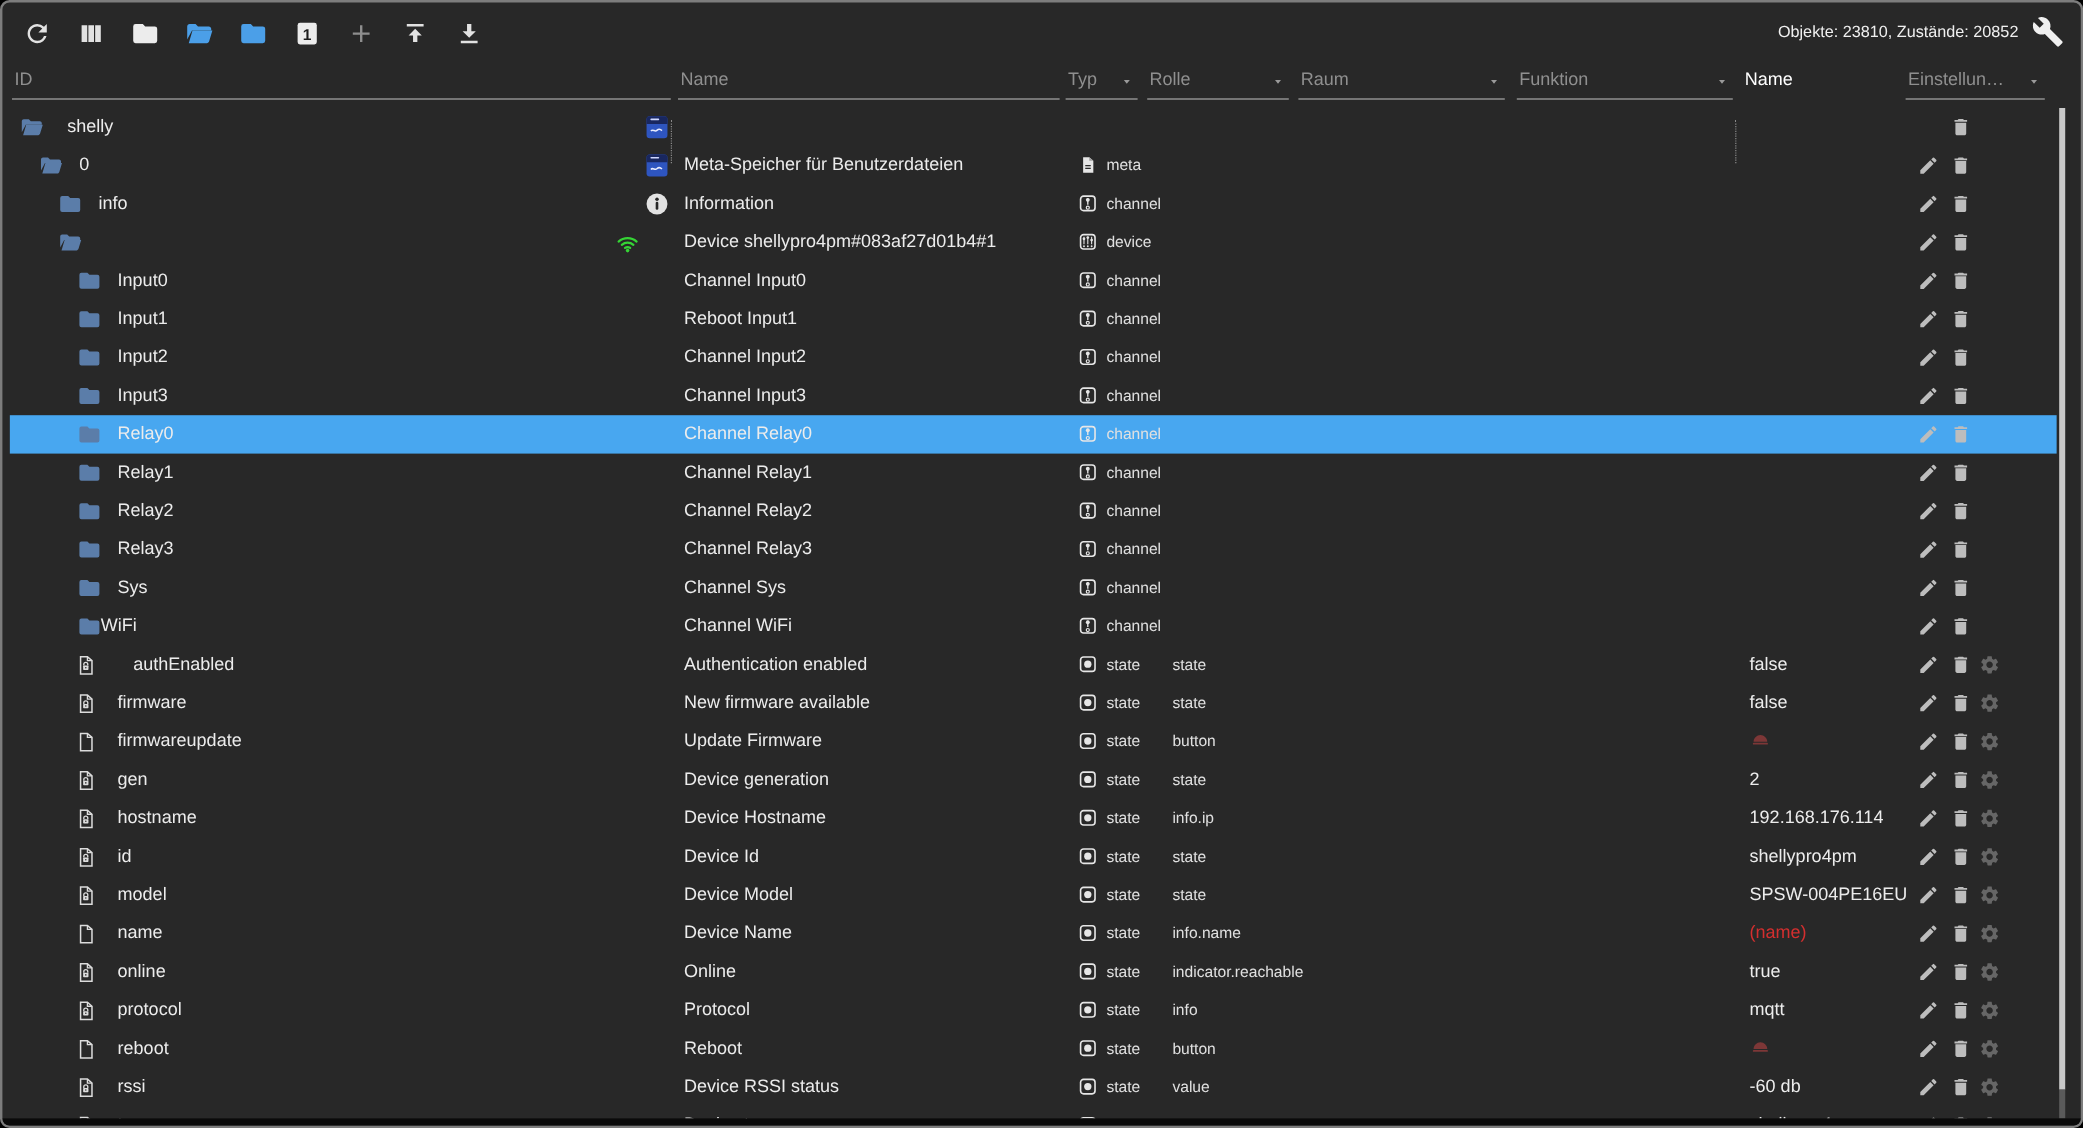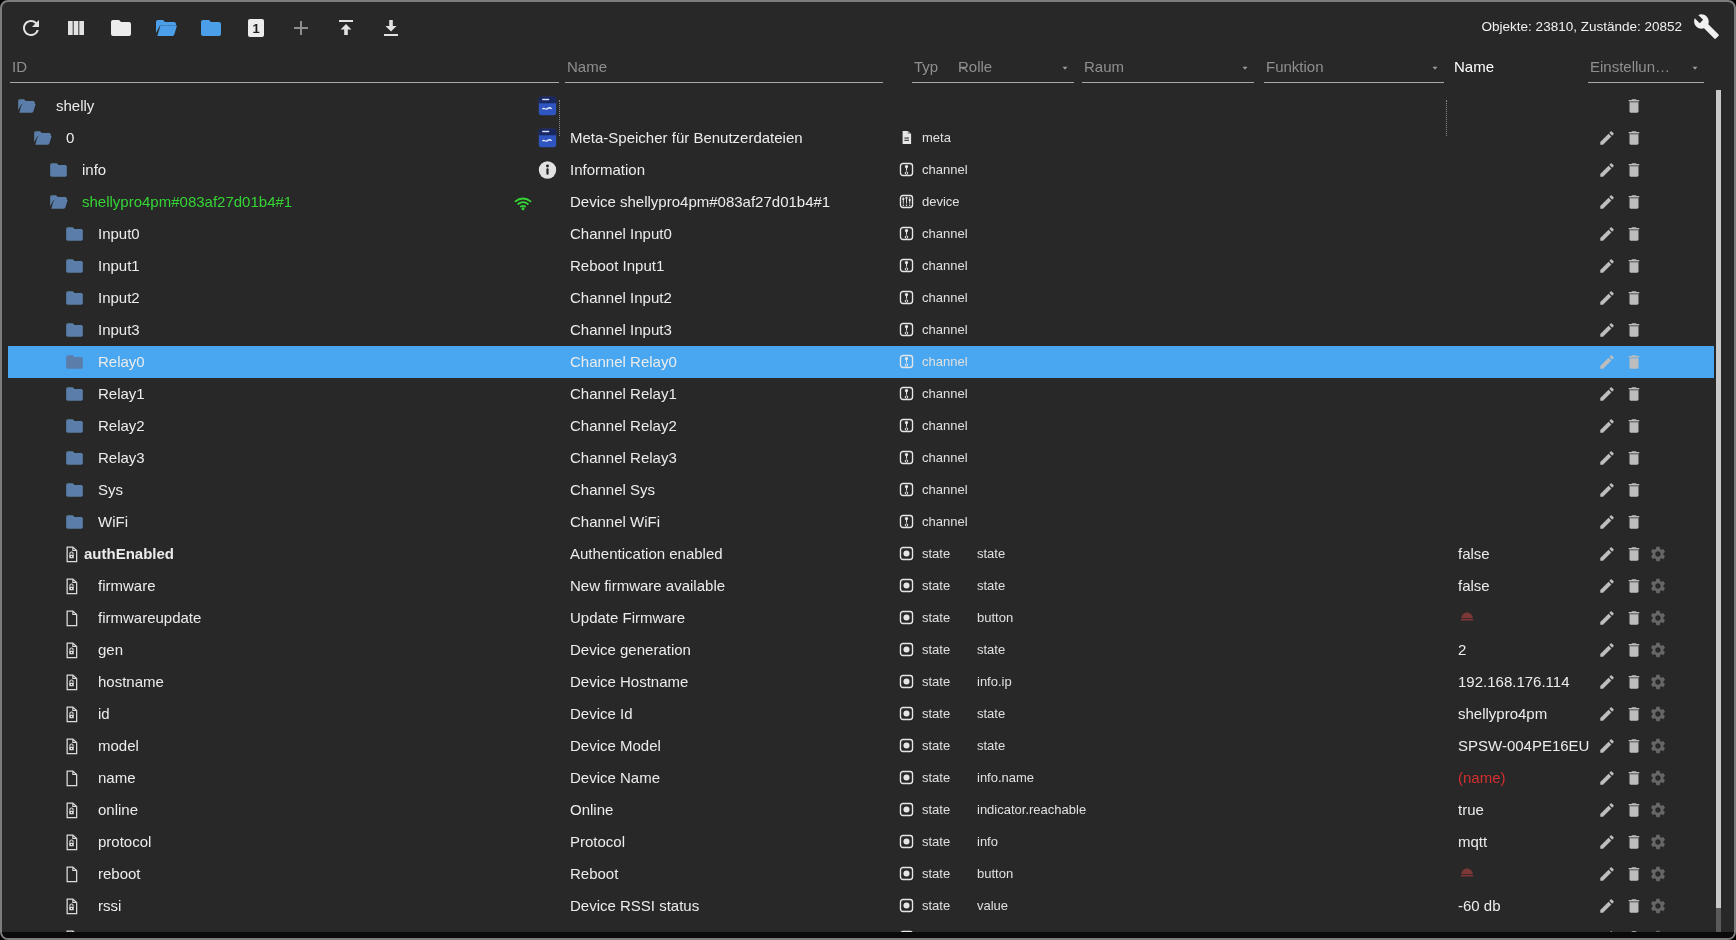--- a/index.html
+++ b/index.html
@@ -17,21 +17,21 @@
   .wrench svg{width:27px;height:27px;}
   
   .hdr{position:absolute;top:48px;left:0;right:0;height:34px;font-size:15px;color:#8f8f8f;}
   .hcell{position:absolute;top:0;height:33px;line-height:33px;border-bottom:1px solid #a9a9a9;
     padding-left:2px;white-space:nowrap;overflow:hidden;cursor:text;}
   .hcell.nounder{border-bottom:none;color:#fff;cursor:default;}
   .hcell .caret{position:absolute;right:3px;top:12px;width:12px;height:12px;}
   .hcell .caret svg{width:12px;height:12px;display:block;}
   .col-id{left:8px;width:549px;}
   .col-name{left:563px;width:318px;}
-  .col-typ{left:886px;width:60px;cursor:pointer;margin-left:24px;}
+  .col-typ{left:886px;width:60px;cursor:pointer;}
   .col-rolle{left:954px;width:118px;cursor:pointer;}
   .col-raum{left:1080px;width:172px;cursor:pointer;}
   .col-funktion{left:1262px;width:180px;cursor:pointer;}
   .col-wert{left:1450px;width:120px;}
   .col-einst{left:1586px;width:116px;cursor:pointer;}
   .vsep{position:absolute;top:50px;height:36px;width:0;border-left:1px dotted #8a8a8a;}
   .vsep.s1{left:557px;} .vsep.s2{left:1444px;}
   
   .grid{position:absolute;left:6px;top:88px;width:1706px;height:842px;overflow:hidden;}
   .row{position:relative;width:100%;height:32px;font-size:15px;color:#ececec;cursor:pointer;}
@@ -231,21 +231,20 @@
           </svg>
         </div>
       </div>
       <div class="row">
         <div class="tree-icon" style="left: 38px;">
           <svg viewBox="0 0 24 24" xmlns="http://www.w3.org/2000/svg" style="width: 25px; height: 20px;">
             <path fill="#5b7da9" d="M2 6c0-1.1.9-2 2-2h5l2 2h9c1.1 0 2 .9 2 2v1.5H6L2 17V6z"></path>
             <path fill="#5b7da9" d="M6.4 9.5H23l-2.7 8.9c-.25.85-1.03 1.6-1.92 1.6H3.3l3.1-10.5z"></path>
           </svg>
         </div>
-        <div class="cell id-label id-green" style="left: 74px;">shellypro4pm#083af27d01b4#1</div>
         <div class="name-icon" style="left: 505px; top: 7px;"><svg viewBox="0 0 24 24" xmlns="http://www.w3.org/2000/svg" style="width: 20px; height: 20px;">
             <path fill="none" stroke="#35d435" stroke-width="2.2" stroke-linecap="round" d="M3 10a13.5 13.5 0 0 1 18 0"></path>
             <path fill="none" stroke="#35d435" stroke-width="2.2" stroke-linecap="round" d="M6.2 13.2a9 9 0 0 1 11.6 0"></path>
             <path fill="none" stroke="#35d435" stroke-width="2.2" stroke-linecap="round" d="M9.4 16.3a4.6 4.6 0 0 1 5.2 0"></path>
             <circle cx="12" cy="19" r="1.8" fill="#35d435"></circle>
           </svg></div>
         <div class="cell" style="left: 562px;">Device shellypro4pm#083af27d01b4#1</div>
         <div class="type-icon" style="left: 890px;"><svg viewBox="0 0 24 24" xmlns="http://www.w3.org/2000/svg" style="width: 17px; height: 17px;">
             <rect x="3.5" y="3.5" width="17" height="17" rx="3.5" fill="none" stroke="#e6e6e6" stroke-width="1.9"></rect>
             <line x1="7.5" y1="6" x2="7.5" y2="15" stroke="#e6e6e6" stroke-width="1.3"></line>
@@ -503,21 +502,21 @@
             <path fill="#bdbdbd" d="M6 19c0 1.1.9 2 2 2h8c1.1 0 2-.9 2-2V7H6v12zM19 4h-3.5l-1-1h-5l-1 1H5v2h14V4z"></path>
           </svg>
         </div>
       </div>
       <div class="row">
         <div class="tree-icon" style="left: 54px;">
           <svg viewBox="0 0 24 24" xmlns="http://www.w3.org/2000/svg" style="width: 25px; height: 20px;">
             <path fill="#5b7da9" d="M10 4H4a2 2 0 0 0-2 2v12a2 2 0 0 0 2 2h16a2 2 0 0 0 2-2V8a2 2 0 0 0-2-2h-8l-2-2z"></path>
           </svg>
         </div>
-        <div class="cell id-label" style="left: 90px; text-align: center;">WiFi</div>
+        <div class="cell id-label" style="left: 76px; text-align: center;">WiFi</div>
         <div class="cell" style="left: 562px;">Channel WiFi</div>
         <div class="type-icon" style="left: 890px;"><svg viewBox="0 0 24 24" xmlns="http://www.w3.org/2000/svg" style="width: 17px; height: 17px;">
             <rect x="3.5" y="3.5" width="17" height="17" rx="3.5" fill="none" stroke="#e6e6e6" stroke-width="1.9"></rect>
             <line x1="12" y1="6" x2="12" y2="13.5" stroke="#e6e6e6" stroke-width="1.6"></line>
             <circle cx="12" cy="7.8" r="2.3" fill="#e6e6e6"></circle>
             <circle cx="12" cy="17" r="1.8" fill="none" stroke="#e6e6e6" stroke-width="1.4"></circle>
           </svg></div>
         <div class="cell small-label" style="left: 914px;">channel</div>
         <div class="act" style="left: 1590px;">
           <svg viewBox="0 0 24 24" xmlns="http://www.w3.org/2000/svg">
@@ -533,21 +532,21 @@
       <div class="row">
         <div class="tree-icon" style="left: 54px;">
           <svg viewBox="0 0 24 24" xmlns="http://www.w3.org/2000/svg" style="width: 19px; height: 21px;">
             <path fill="none" stroke="#dcdcdc" stroke-width="1.6" d="M6.5 2.8h7.2L18.5 7v14H6.5z"></path>
             <path fill="none" stroke="#dcdcdc" stroke-width="1.4" d="M13.7 2.8V7h4.8"></path>
             <path fill="none" stroke="#dcdcdc" stroke-width="1.4" d="M9.9 12.2v-1.2a2.1 2.1 0 0 1 4.2 0v1.2"></path>
             <rect x="9.2" y="12.2" width="5.6" height="4.6" rx="0.8" fill="#dcdcdc"></rect>
             <circle cx="12" cy="14.4" r="0.8" fill="#2a2a2a"></circle>
           </svg>
         </div>
-        <div class="cell id-label" style="left: 76px; font-weight: bold;">authEnabled</div>
+        <div class="cell id-label" style="left: 103px;">authEnabled</div>
         <div class="cell" style="left: 562px;">Authentication enabled</div>
         <div class="type-icon" style="left: 890px;"><svg viewBox="0 0 24 24" xmlns="http://www.w3.org/2000/svg" style="width: 17px; height: 17px;">
             <rect x="3.5" y="3.5" width="17" height="17" rx="3.5" fill="none" stroke="#e6e6e6" stroke-width="1.9"></rect>
             <circle cx="12" cy="12" r="4.3" fill="#e6e6e6"></circle>
           </svg></div>
         <div class="cell small-label" style="left: 914px;">state</div>
         <div class="cell small-label" style="left: 969px;">state</div>
         <div class="cell" style="left: 1450px;">false</div>
         <div class="act" style="left: 1590px;">
           <svg viewBox="0 0 24 24" xmlns="http://www.w3.org/2000/svg">

